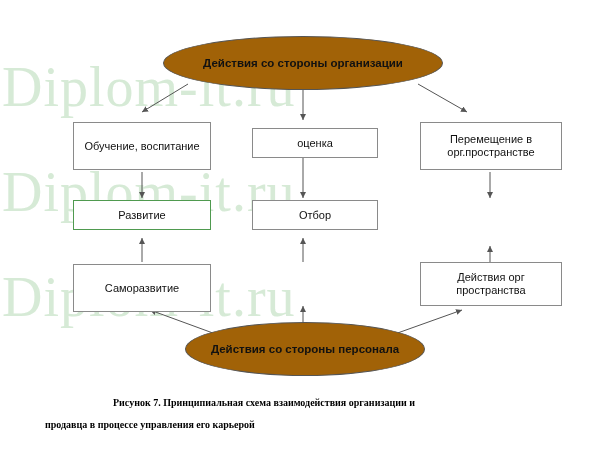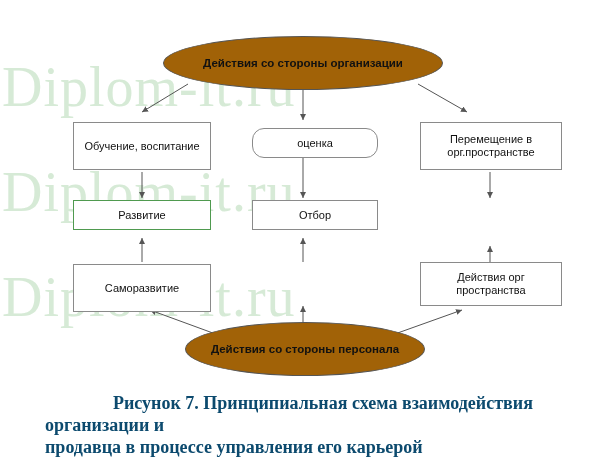--- a/index.html
+++ b/index.html
@@ -92,23 +92,23 @@
   }
 
   
   .caption {
     position: absolute;
     left: 45px;
     top: 392px;
     width: 530px;
     font-family: "Liberation Serif", serif;
     font-weight: bold;
-    font-size: 18px;
+    font-size: 10px;
     line-height: 22px;
-    color: #0c4a6e;
+    color: #000000;
     z-index: 10;
   }
   .caption .l1 { display: block; text-indent: 68px; }
   .caption .l2 { display: block; }
 </style>
 </head>
 <body>
 
 <div class="watermark">
   <div class="wm-line wm1">Diplom-it.ru</div>
@@ -142,21 +142,21 @@
     <path d="M378,340 L462,310" stroke="#555" stroke-width="1" fill="none" marker-end="url(#arrow)"></path>
   </svg>
 
   <div class="ellipse" style="left:163px; top:36px; width:280px; height:54px;">
     <span>Действия со стороны организации</span>
   </div>
 
   <div class="node" style="left:73px; top:122px; width:138px; height:48px;">
     <span>Обучение, воспитание</span>
   </div>
-  <div class="node" style="left:252px; top:128px; width:126px; height:30px;border-radius:12px;">
+  <div class="node" style="left:252px; top:128px; width:126px; height:30px;">
     <span>оценка</span>
   </div>
   <div class="node" style="left:420px; top:122px; width:142px; height:48px;">
     <span>Перемещение в орг.пространстве</span>
   </div>
 
   <div class="node green" style="left:73px; top:200px; width:138px; height:30px;">
     <span>Развитие</span>
   </div>
   <div class="node" style="left:252px; top:200px; width:126px; height:30px;">

